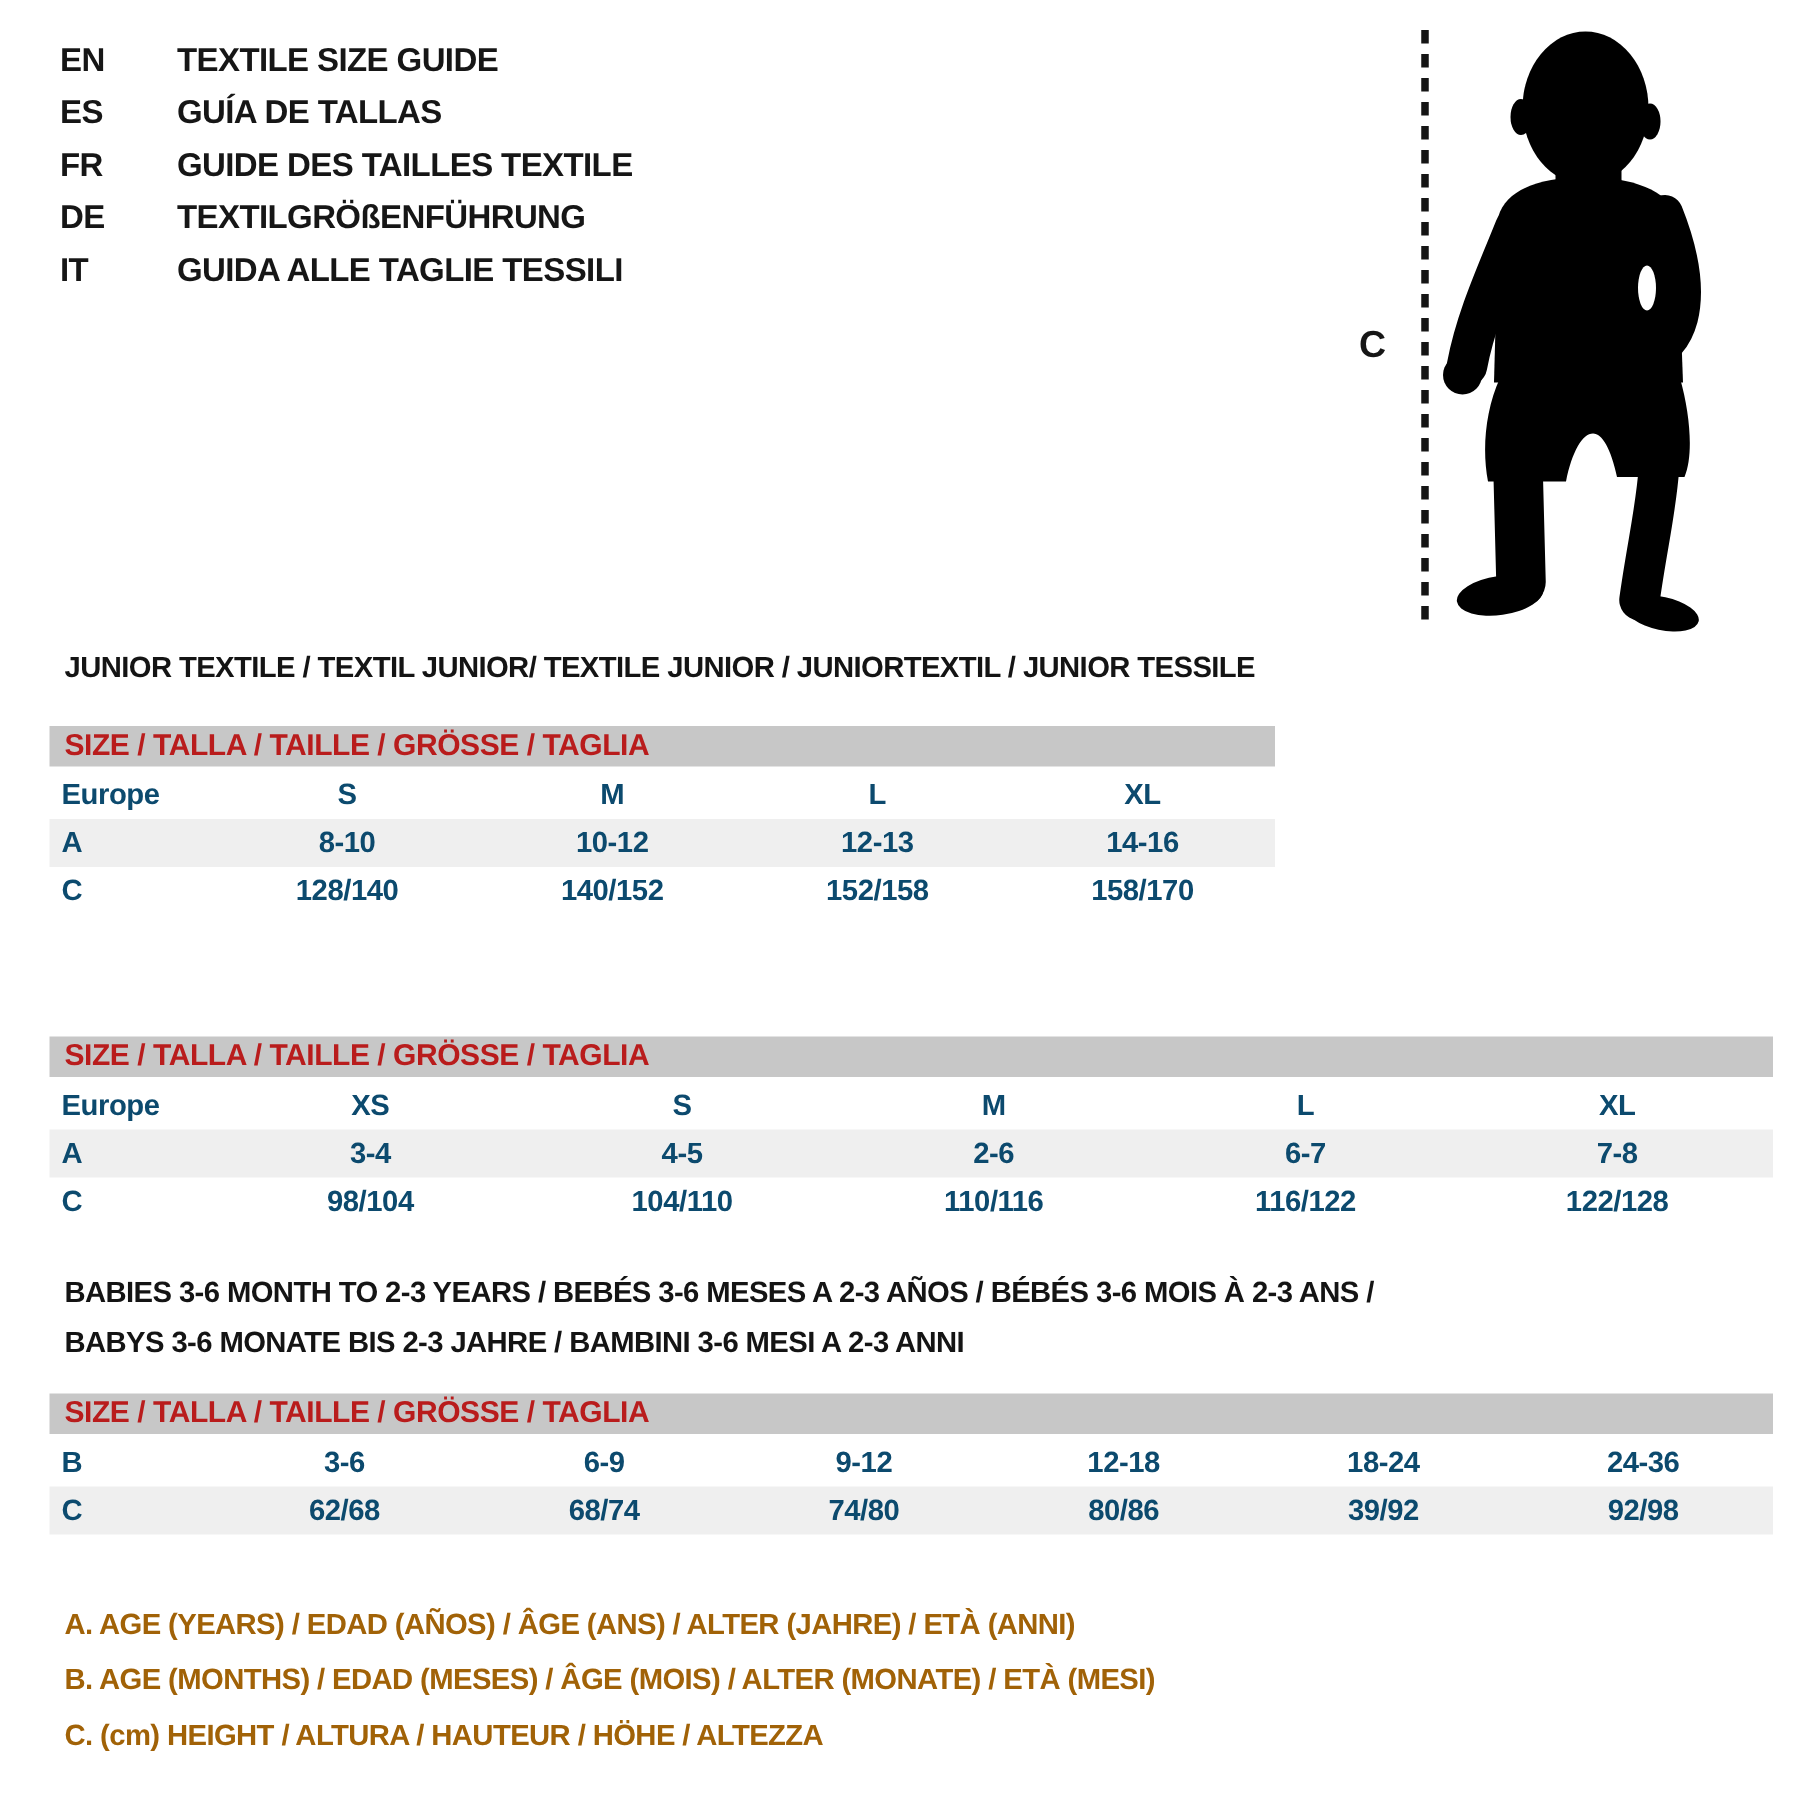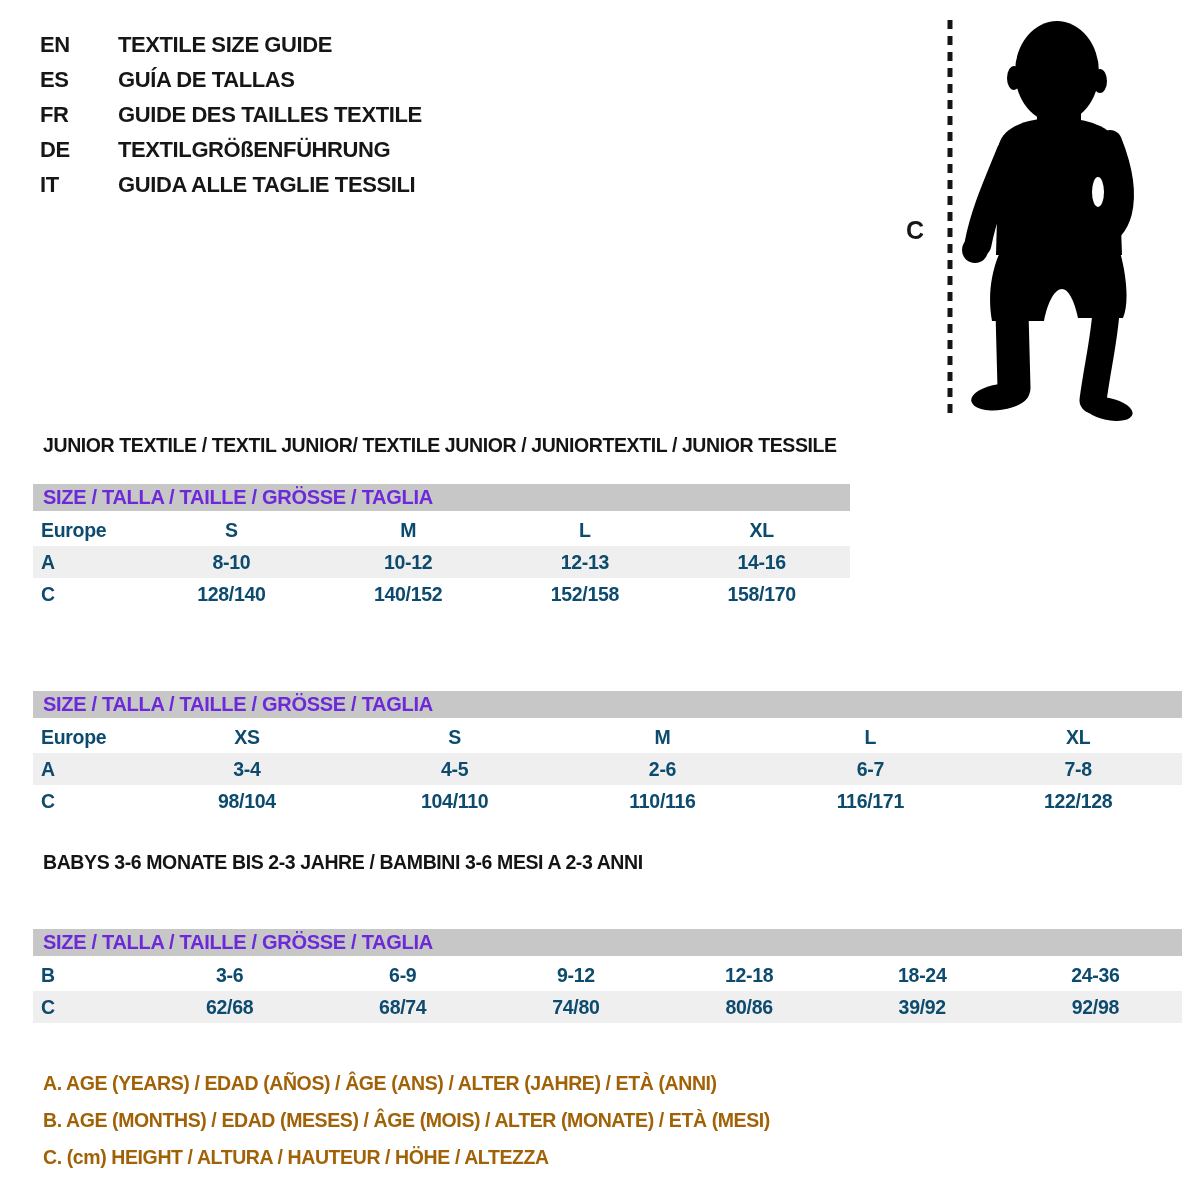--- a/index.html
+++ b/index.html
@@ -2,39 +2,39 @@
 <html><head>
 <meta charset="utf-8">
 <style>
   html,body{margin:0;padding:0;background:#ffffff;}
   .canvas{
     position:relative;width:1200px;height:1200px;background:#ffffff;
     font-family:"Liberation Sans", sans-serif;color:#1d1d1d;overflow:hidden;
   }
   
   .lang-block{position:absolute;left:40px;top:27px;}
-  .lang-row{display:flex;height:35px;align-items:center;font-weight:bold;font-size:22px;letter-spacing:-0.4px;color:#161616;}
+  .lang-row{display:flex;height:35px;align-items:flex-start;font-weight:bold;font-size:22px;letter-spacing:-0.4px;color:#161616;}
   .lang-code{width:78px;}
   .lang-title{white-space:nowrap;}
   
   .figure-svg{position:absolute;left:938px;top:12px;}
   .c-label{position:absolute;left:906px;top:216px;font-weight:bold;font-size:25px;color:#161616;}
   
   .sec-title{position:absolute;font-weight:bold;font-size:19.5px;letter-spacing:-0.4px;white-space:nowrap;color:#141414;}
   #junior-title{left:43px;top:434px;text-align:right;}
   #children-title{left:43px;top:641px;}
   #babies-title{left:43px;top:846px;line-height:33px;}
   .title-sub{font-size:0.6em;vertical-align:-0.25em;}
   
   .size-table{position:absolute;left:33px;}
   #junior-table{top:484px;width:817px;}
   #children-table{top:691px;width:1149px;}
   #babies-table{top:929px;width:1149px;}
   .thead{
-    height:27px;line-height:27px;background:#c7c7c7;color:#6d28d9;
+    height:27px;line-height:27px;background:#c7c7c7;color:#b91c1c;
     font-weight:bold;font-size:20px;letter-spacing:-0.3px;
     padding-left:10px;box-sizing:border-box;margin-bottom:3px;white-space:nowrap;
   }
   .trow{display:flex;height:32px;align-items:center;font-weight:bold;font-size:19.5px;letter-spacing:-0.3px;color:#0c4a6e;}
   .trow.shaded{background:#efefef;}
   .tlabel{width:110px;padding-left:8px;box-sizing:border-box;}
   .tcell{flex:1;text-align:center;}
   
   .legend{position:absolute;left:43px;top:1065px;}
   .legend-line{height:37px;line-height:37px;font-weight:bold;font-size:19.5px;letter-spacing:-0.4px;color:#a16207;white-space:nowrap;}
@@ -130,26 +130,27 @@
       <span class="tcell">4-5</span>
       <span class="tcell">2-6</span>
       <span class="tcell">6-7</span>
       <span class="tcell">7-8</span>
     </div>
     <div class="trow">
       <span class="tlabel">C</span>
       <span class="tcell">98/104</span>
       <span class="tcell">104/110</span>
       <span class="tcell">110/116</span>
-      <span class="tcell">116/171</span>
+      <span class="tcell">116/122</span>
       <span class="tcell">122/128</span>
     </div>
   </div>
 
   <div class="sec-title" id="babies-title">
+    <div>BABIES 3-6 MONTH TO 2-3 YEARS / BEBÉS 3-6 MESES A 2-3 AÑOS / BÉBÉS 3-6 MOIS À 2-3 ANS /</div>
     <div>BABYS 3-6 MONATE BIS 2-3 JAHRE / BAMBINI 3-6 MESI A 2-3 ANNI</div>
   </div>
   <div class="size-table" id="babies-table">
     <div class="thead">SIZE / TALLA / TAILLE / GRÖSSE / TAGLIA</div>
     <div class="trow">
       <span class="tlabel">B</span>
       <span class="tcell">3-6</span>
       <span class="tcell">6-9</span>
       <span class="tcell">9-12</span>
       <span class="tcell">12-18</span>

